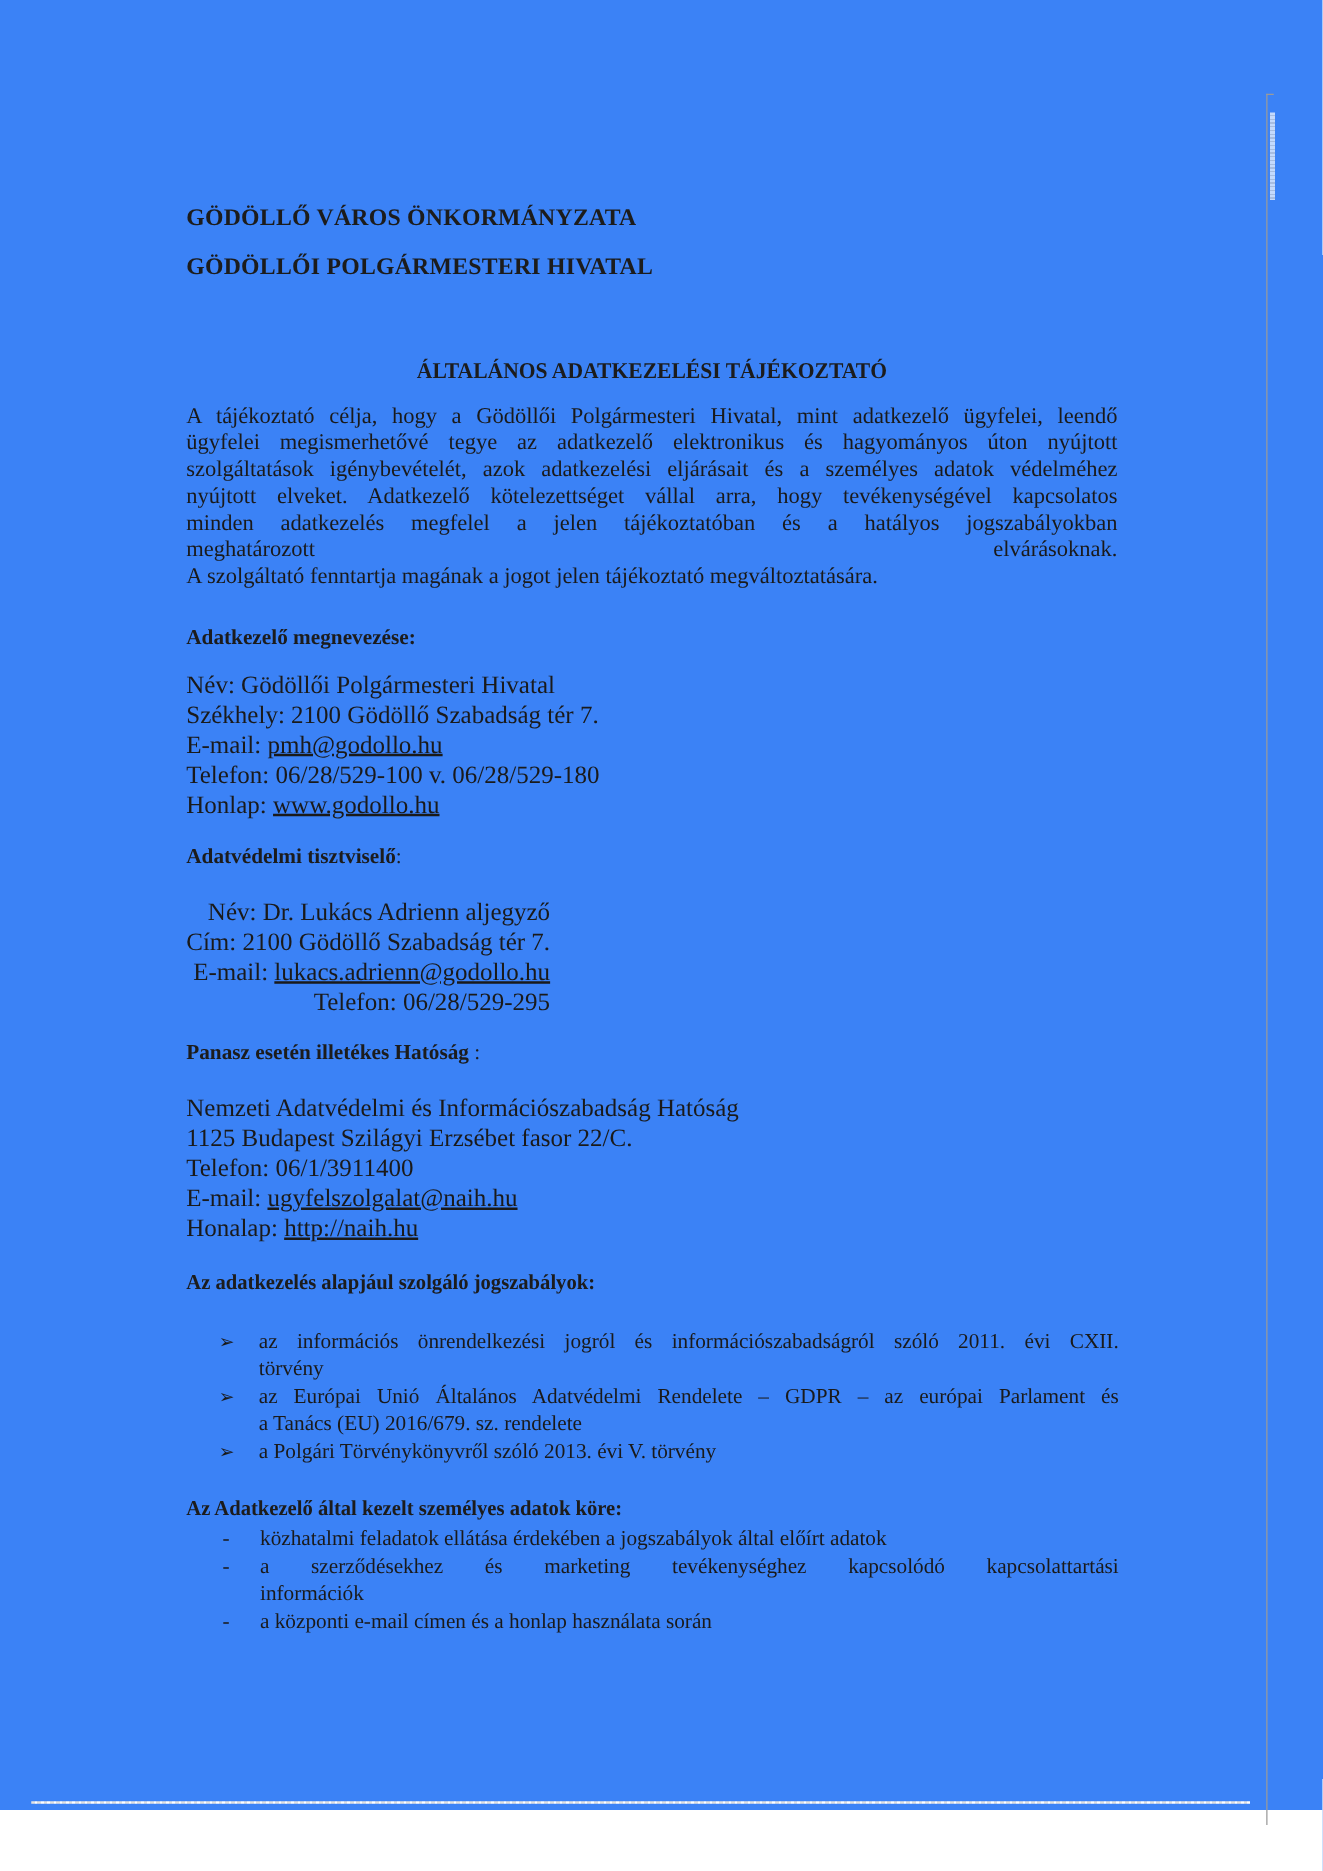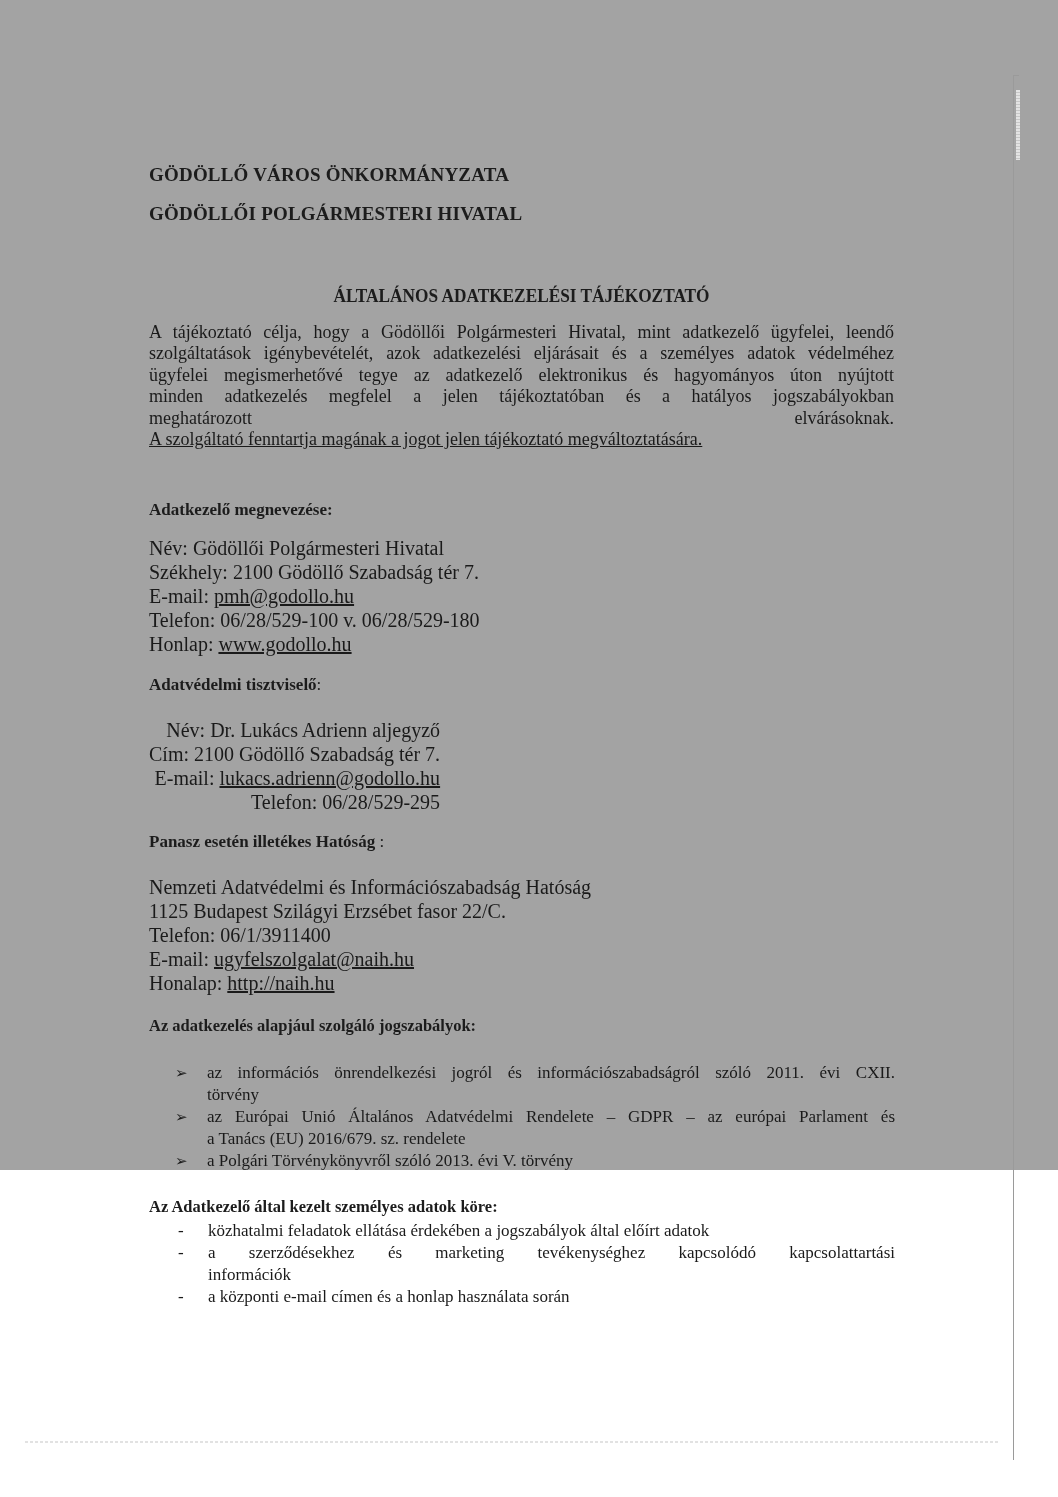--- a/index.html
+++ b/index.html
@@ -1,28 +1,28 @@
 <!DOCTYPE html>
 <html><head>
   <meta charset="utf-8">
   <style>
     html, body { margin: 0; padding: 0; background: #ffffff; }
     body { width: 1058px; height: 1497px; position: relative; overflow: hidden; color: #1a1a1a; font-family: "Liberation Serif", serif; }
-    .page { position: absolute; left: 0; top: 0; width: 1058px; height: 1170px; background: #a3a3a3; }
+    .page { position: absolute; left: 0; top: 0; width: 1058px; height: 1448px; background: #3b82f6; }
     .scan-edge { position: absolute; left: 1013px; top: 75px; width: 1px; height: 1385px; background: #9a9a9a; }
     .scan-edge-top { position: absolute; left: 1013px; top: 75px; width: 6px; height: 1px; background: #9a9a9a; }
     .scan-noise { position: absolute; left: 1016px; top: 90px; width: 4px; height: 70px; background: repeating-linear-gradient(#fff 0 2px, #d6d6d6 2px 3px); opacity: .7; }
     .scan-bottom { position: absolute; left: 25px; top: 1441px; width: 975px; height: 2px; background: repeating-linear-gradient(90deg, #e2e2e2 0 3px, #fff 3px 5px); }
     .h-org { position: absolute; left: 149px; font-family: "Liberation Serif", serif; font-weight: bold; font-size: 19px; letter-spacing: 0.2px; color: #1c1c1c; margin: 0; }
     #h1 { top: 164px; }
     #h2 { top: 203px; }
     .doc-title { position: absolute; left: 149px; top: 286px; width: 745px; text-align: center; font-weight: bold; font-size: 18px; margin: 0; transform: scaleX(0.96); color: #1c1c1c; }
     .intro { position: absolute; left: 149px; top: 322px; width: 745px; font-size: 18px; line-height: 21.4px; text-align: justify; margin: 0; transform-origin: left top; }
     .intro .ln { display: block; text-align: justify; text-align-last: justify; white-space: nowrap; height: 21.4px; }
-    .intro .ln.last { text-align-last: left; text-decoration: underline; }
+    .intro .ln.last { text-align-last: left; }
     .intro .ln.split { display: flex; justify-content: space-between; }
     .sec-h { position: absolute; left: 149px; font-weight: bold; font-size: 17px; margin: 0; color: #1c1c1c; }
     .sec-h .plain { font-weight: normal; }
     .block { position: absolute; left: 149px; font-size: 20px; line-height: 24px; margin: 0; }
     .block .row { display: block; white-space: nowrap; }
     .lnk { text-decoration: underline; color: #1a1a1a; }
     .bullets { position: absolute; left: 175px; width: 720px; font-size: 17px; line-height: 22px; margin: 0; padding: 0; list-style: none; }
     .bullets li { position: relative; padding-left: 32px; margin: 0; }
     .bullets li .mark { position: absolute; left: 0; top: 0; font-family: "DejaVu Sans", sans-serif; font-size: 15px; }
     .dashes { position: absolute; left: 175px; width: 720px; font-size: 17px; line-height: 22px; margin: 0; padding: 0; list-style: none; }
@@ -39,22 +39,23 @@
   <div class="scan-noise"></div>
   <div class="scan-bottom"></div>
 
   <h2 id="h1" class="h-org">GÖDÖLLŐ VÁROS ÖNKORMÁNYZATA</h2>
   <h2 id="h2" class="h-org">GÖDÖLLŐI POLGÁRMESTERI HIVATAL</h2>
 
   <h1 class="doc-title">ÁLTALÁNOS ADATKEZELÉSI TÁJÉKOZTATÓ</h1>
 
   <div class="intro">
     <span class="ln">A tájékoztató célja, hogy a Gödöllői Polgármesteri Hivatal, mint adatkezelő ügyfelei, leendő</span>
+    <span class="ln">ügyfelei megismerhetővé tegye az adatkezelő elektronikus és hagyományos úton nyújtott</span>
     <span class="ln">szolgáltatások igénybevételét, azok adatkezelési eljárásait és a személyes adatok védelméhez</span>
-    <span class="ln">ügyfelei megismerhetővé tegye az adatkezelő elektronikus és hagyományos úton nyújtott</span>
+    <span class="ln">nyújtott elveket. Adatkezelő kötelezettséget vállal arra, hogy tevékenységével kapcsolatos</span>
     <span class="ln">minden adatkezelés megfelel a jelen tájékoztatóban és a hatályos jogszabályokban</span>
     <span class="ln split">
       <span>meghatározott</span>
       <span>elvárásoknak.</span>
     </span>
     <span class="ln last">A szolgáltató fenntartja magának a jogot jelen tájékoztató megváltoztatására.</span>
   </div>
 
   <h3 class="sec-h" style="top:500px;">Adatkezelő megnevezése:</h3>
   <div class="block" style="top:536px;">

